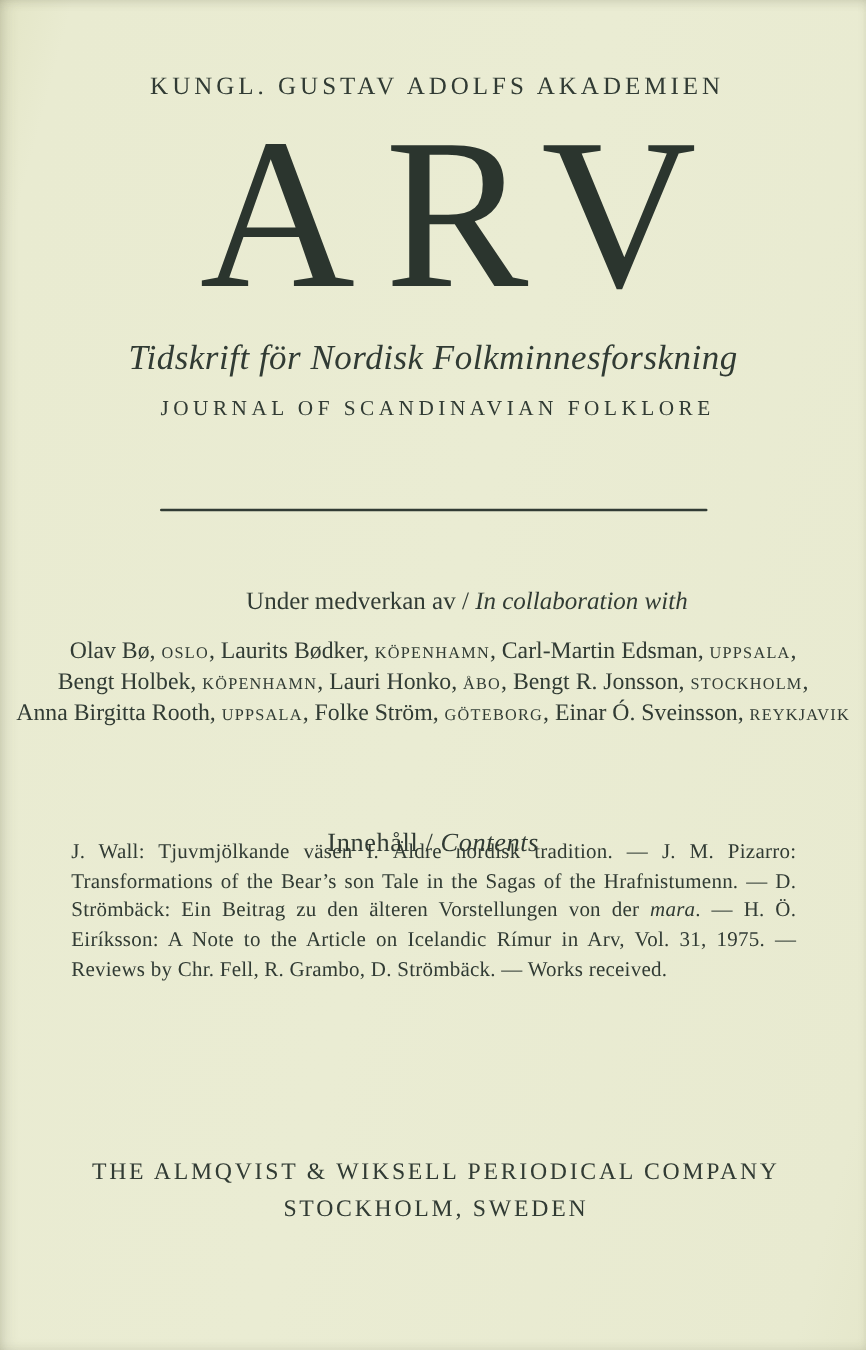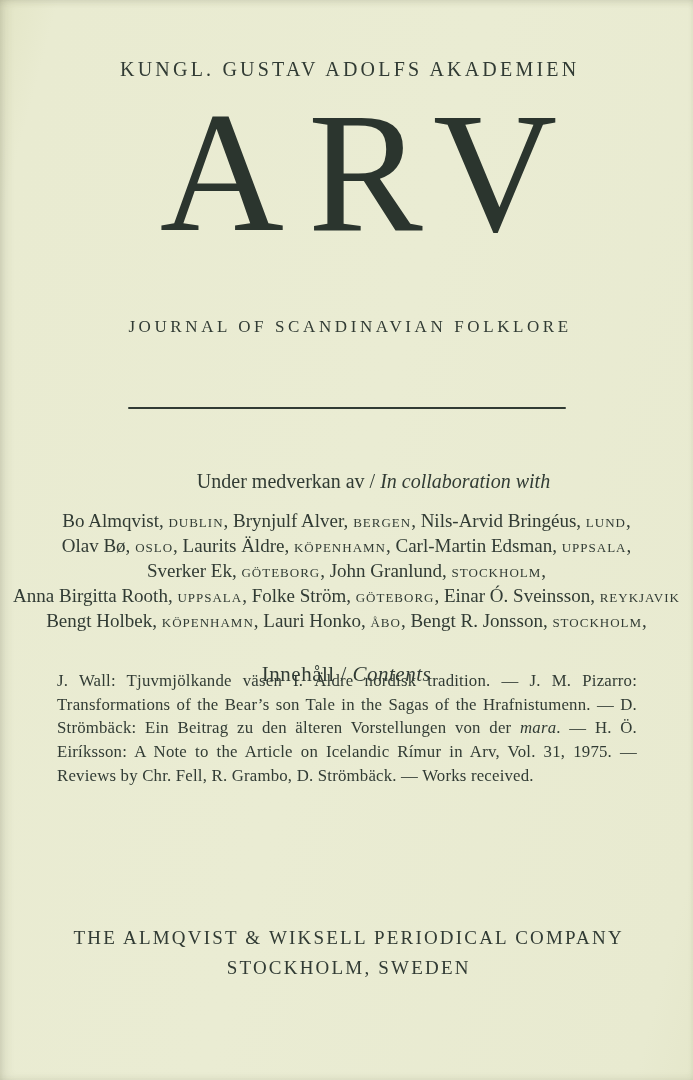--- a/index.html
+++ b/index.html
@@ -111,35 +111,34 @@
 </style>
 </head>
 <body>
 
 <div class="page">
 
   <div class="block academy">KUNGL. GUSTAV ADOLFS AKADEMIEN</div>
 
   <div class="block arv-title">ARV</div>
 
+  <div class="block subtitle-swedish">Tidskrift för Nordisk Folkminnesforskning</div>
 
   <div class="block subtitle-english">JOURNAL OF SCANDINAVIAN FOLKLORE</div>
 
 
   <div class="rule"></div>
 
 
   <div class="block collaboration-note"><span>Under medverkan av / </span><span class="i">In collaboration with</span></div>
 
   <div class="block collaborators">
-    <div><span>Bo Almqvist, </span><span class="sc">dublin</span><span>, Brynjulf Alver, </span><span class="sc">bergen</span><span>, Nils-Arvid Bringéus, </span><span class="sc">lund</span><span>,</span></div>
-    <div><span>Olav Bø, </span><span class="sc">oslo</span><span>, Laurits Äldre, </span><span class="sc">köpenhamn</span><span>, Carl-Martin Edsman, </span><span class="sc">uppsala</span><span>,</span></div>
-    <div><span>Sverker Ek, </span><span class="sc">göteborg</span><span>, John Granlund, </span><span class="sc">stockholm</span><span>,</span></div>
+    <div><span>Olav Bø, </span><span class="sc">oslo</span><span>, Laurits Bødker, </span><span class="sc">köpenhamn</span><span>, Carl-Martin Edsman, </span><span class="sc">uppsala</span><span>,</span></div>
+    <div><span>Bengt Holbek, </span><span class="sc">köpenhamn</span><span>, Lauri Honko, </span><span class="sc">åbo</span><span>, Bengt R. Jonsson, </span><span class="sc">stockholm</span><span>,</span></div>
     <div><span>Anna Birgitta Rooth, </span><span class="sc">uppsala</span><span>, Folke Ström, </span><span class="sc">göteborg</span><span>, Einar Ó. Sveinsson, </span><span class="sc">reykjavik</span></div>
-    <div><span>Bengt Holbek, </span><span class="sc">köpenhamn</span><span>, Lauri Honko, </span><span class="sc">åbo</span><span>, Bengt R. Jonsson, </span><span class="sc">stockholm</span><span>,</span></div>
   </div>
 
   <div class="block contents-heading"><span>Innehåll / </span><span class="i">Contents</span></div>
 
   <div class="contents-body"><span>J. Wall: Tjuvmjölkande väsen I. Äldre nordisk tradition. — J. M. Pizarro: Transformations of the Bear’s son Tale in the Sagas of the Hrafnistumenn. — D. Strömbäck: Ein Beitrag zu den älteren Vorstellungen von der </span><span class="i">mara</span><span>. — H. Ö. Eiríksson: A Note to the Article on Icelandic Rímur in Arv, Vol. 31, 1975. — Reviews by Chr. Fell, R. Grambo, D. Strömbäck. — Works received.</span></div>
 
   <div class="block publisher-name">THE ALMQVIST &amp; WIKSELL PERIODICAL COMPANY</div>
 
   <div class="block publisher-location">STOCKHOLM, SWEDEN</div>
 

